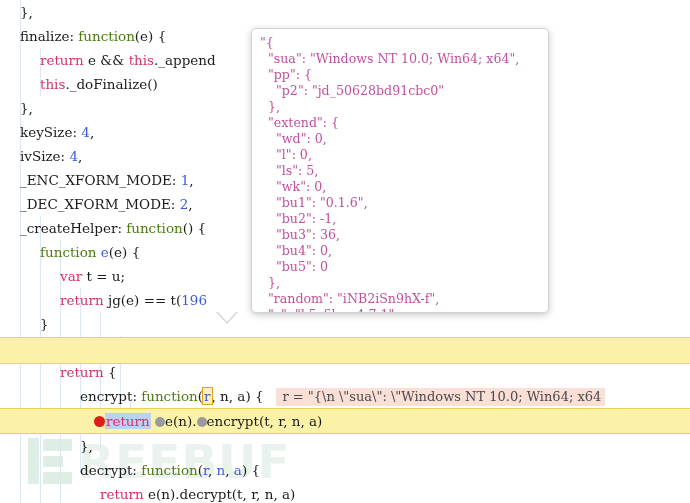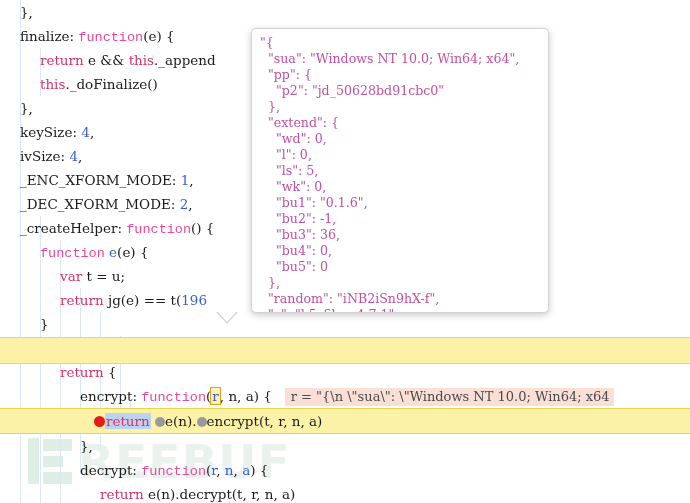--- a/index.html
+++ b/index.html
@@ -80,21 +80,21 @@
   #guides { position: absolute; left: 0; top: 0; width: 690px; height: 503px; z-index: 2; }
   #guides span {
     position: absolute;
     width: 1px;
     background: #dde7f3;
     display: block;
   }
 
   
   .kw   { color: #d6336c; }
-  .fn   { color: #ec4899; font-family: Liberation Mono, monospace; }
+  .fn   { color: #4d7c0f; }
   .num  { color: #3b5bdb; }
   .prm  { color: #3b5bdb; }
   .pl   { color: #1b1b1b; }
 
   
   .line.current {
     background: #fbf2a8;
     border-top: 1px solid #e5d44f;
     border-bottom: 1px solid #e5d44f;
     height: 26px;

